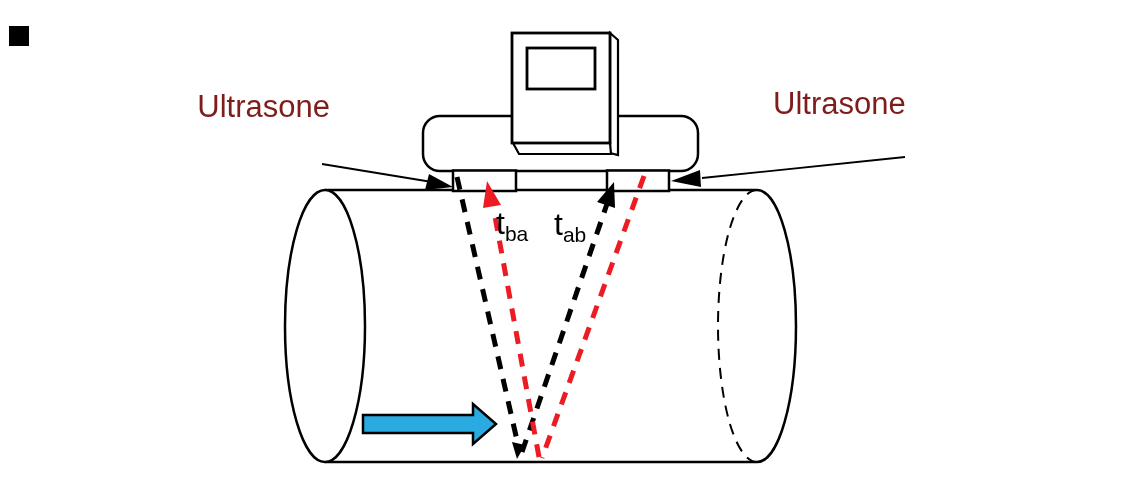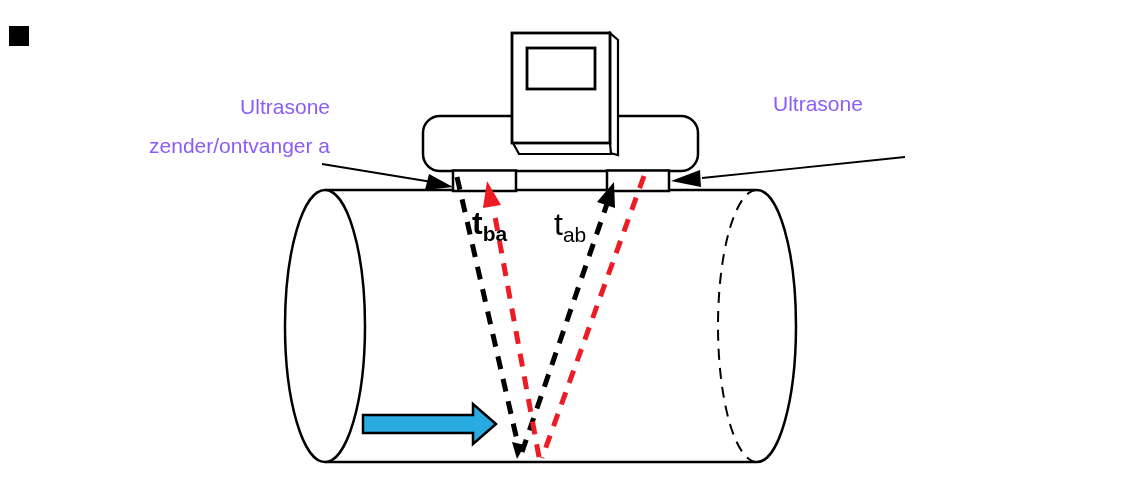--- a/index.html
+++ b/index.html
@@ -12,40 +12,40 @@
     font-family: "Liberation Sans", sans-serif;
   }
   .diagram-svg {
     position: absolute;
     left: 0; top: 0;
     width: 1132px;
     height: 503px;
   }
   .label {
     position: absolute;
-    color: #8b5cf6;
-    font-size: 21px;
+    color: #7f1d1d;
+    font-size: 31px;
     line-height: 39px;
     white-space: nowrap;
   }
   .label-a { left: 20px; top: 87px; width: 310px; text-align: right; }
   .label-b { left: 773px; top: 84px; text-align: left; }
   .t-label {
     position: absolute;
     color: #000;
     font-size: 32px;
     line-height: 32px;
     white-space: nowrap;
   }
   .t-label sub {
     font-size: 21px;
     line-height: 21px;
     vertical-align: -7px;
   }
-  .t-ba { left: 472px; top: 207px; font-weight: bold; }
+  .t-ba { left: 496px; top: 207px; }
   .t-ab { left: 554px; top: 208px; }
 </style>
 </head>
 <body>
 
 <div class="canvas">
 
   <svg class="diagram-svg" viewBox="0 0 1132 503">
 
     <rect x="9" y="26" width="20" height="20" fill="#000000"></rect>
@@ -91,21 +91,20 @@
     <g>
       <line x1="905" y1="157" x2="702" y2="178" stroke="#000" stroke-width="1.8"></line>
       <polygon points="671,181 700,170 701,187" fill="#000000"></polygon>
     </g>
 
     <polygon points="363,415 473,415 473,404 496,424 473,444 473,433 363,433" stroke="#000" stroke-width="2.5" stroke-linejoin="miter" fill="#29ABE2"></polygon>
   </svg>
 
   <div class="label label-a">
     <div>Ultrasone</div>
-    <div>zender/ontvanger a</div>
   </div>
 
   <div class="label label-b">
     <div>Ultrasone</div>
   </div>
 
   <div class="t-label t-ba"><span>t</span><sub>ba</sub></div>
 
   <div class="t-label t-ab"><span>t</span><sub>ab</sub></div>
 

